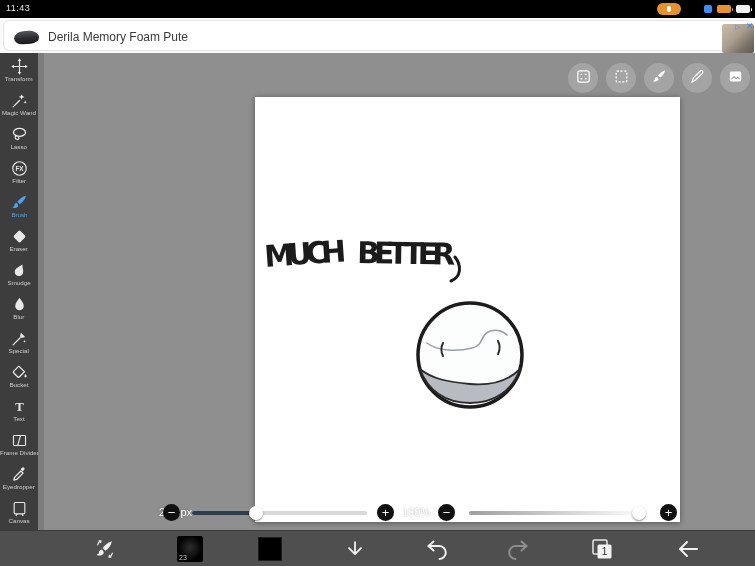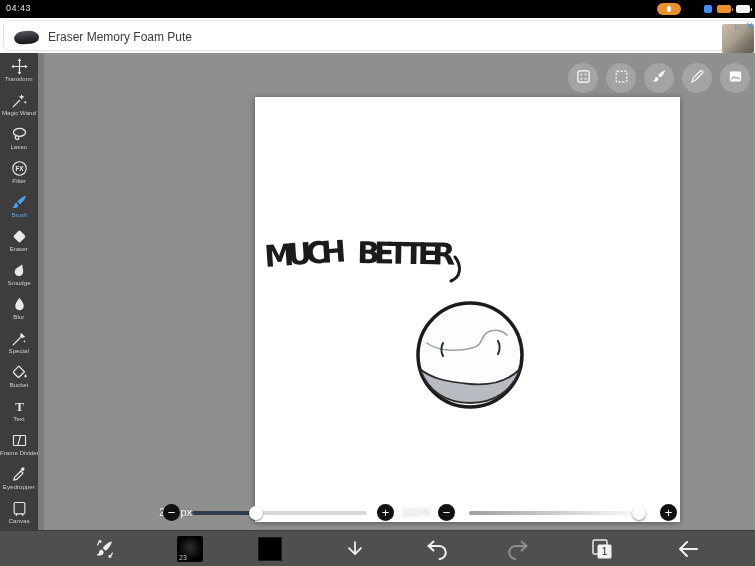--- a/index.html
+++ b/index.html
@@ -74,35 +74,35 @@
   .preview-sq .num { position:absolute; left:2px; bottom:1px; font-size:7px; color:#c9c9c9; }
   .color-sq { left:258px; top:6px; width:24px; height:24px; background:#000; border:1px solid #1d1d1d;
               position:absolute; }
 </style>
 </head>
 <body>
 
 <div id="app">
 
   <div class="status">
-    <span class="time">04:43</span>
+    <span class="time">11:43</span>
     <span class="mic-pill">
         <span class="mic-dot"></span>
       </span>
     <span class="st-icons">
       <span class="blue-sq"></span>
       <span class="batt orange"></span>
       <span class="batt white"></span>
     </span>
   </div>
 
   <div class="ad">
     <div class="ad-card">
       <span class="pillow"></span>
-      <span class="ad-title">Eraser Memory Foam Pute</span>
+      <span class="ad-title">Derila Memory Foam Pute</span>
       <span class="ad-thumb"></span>
       <span class="ad-info">▷</span>
       <span class="ad-x">✕</span>
     </div>
   </div>
 
   <div class="toolbar">
 
     <div class="tool">
       <span>

